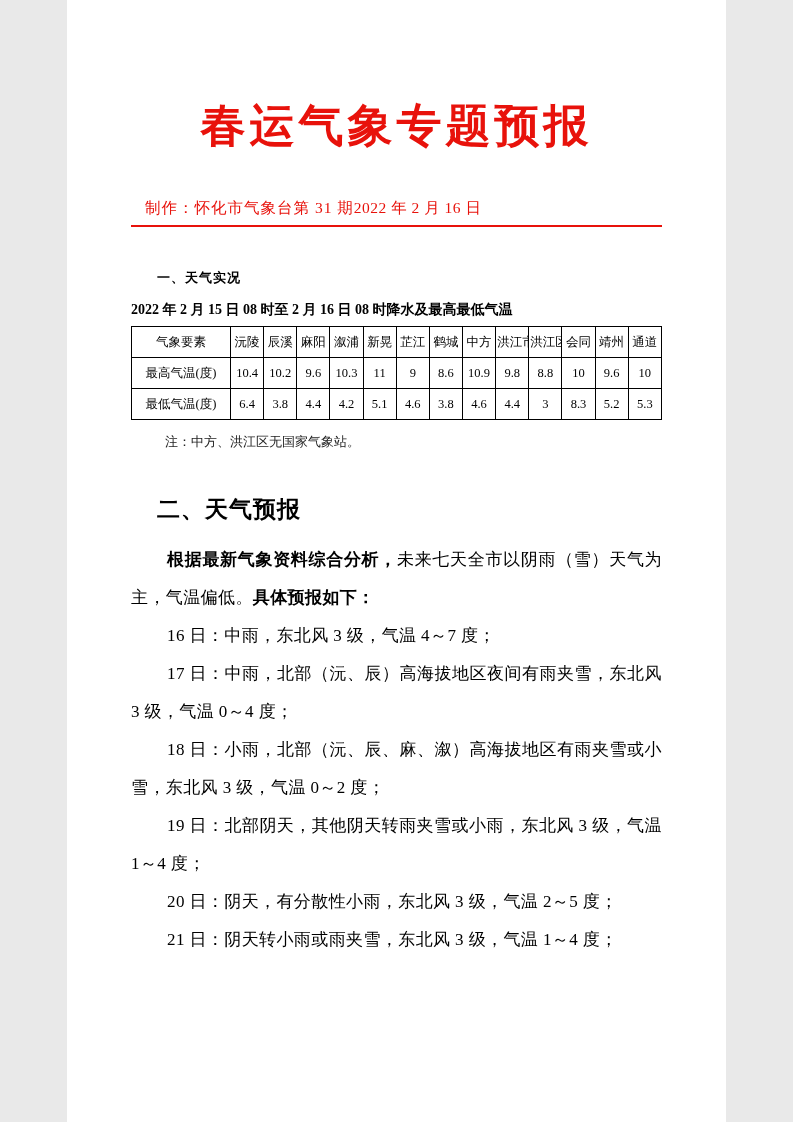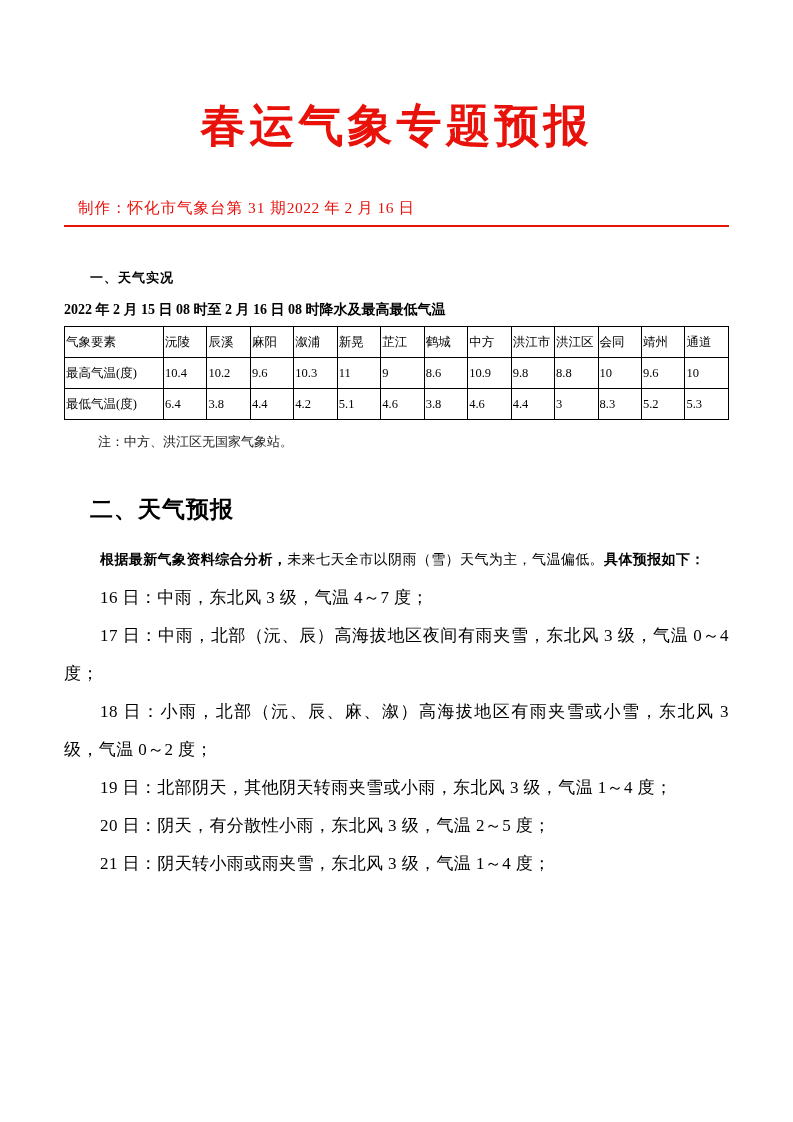--- a/index.html
+++ b/index.html
@@ -1,21 +1,21 @@
 <!DOCTYPE html>
 <html><head>
 <meta charset="utf-8">
 <style>
   html, body {
     margin: 0;
     padding: 0;
     background: #e9e9e9;
   }
   .page {
-    width: 793px;
+    width: 659px;
     height: 1122px;
     background: #ffffff;
     margin: 0 auto;
     position: relative;
     box-sizing: border-box;
     padding: 0 64px;
     font-family: "Liberation Serif", "DejaVu Serif", serif;
     color: #000;
     overflow: hidden;
   }
@@ -57,21 +57,21 @@
     letter-spacing: 0px;
   }
   table.data {
     border-collapse: collapse;
     width: 100%;
     table-layout: fixed;
     font-size: 12.5px;
   }
   table.data td {
     border: 1px solid #000;
-    text-align: left;
+    text-align: center;
     height: 30px;
     padding: 0 1px;
     white-space: nowrap;
     overflow: hidden;
   }
   table.data td.rowhead {
     width: 96px;
     font-size: 12.5px;
   }
   .note {
@@ -79,21 +79,21 @@
     margin: 13px 0 0 34px;
     color: #222;
   }
   .section-heading2 {
     font-weight: bold;
     font-size: 23px;
     margin: 43px 0 0 26px;
     letter-spacing: 1px;
   }
   .body-p {
-    font-size: 14px;
+    font-size: 17px;
     line-height: 38px;
     margin: 12px 0 0 0;
     text-indent: 36px;
     text-align: justify;
     letter-spacing: 0.4px;
   }
   .body-p.first { margin-top: 16px; }
   .b { font-weight: bold; }
   .list-p {
     font-size: 17px;

